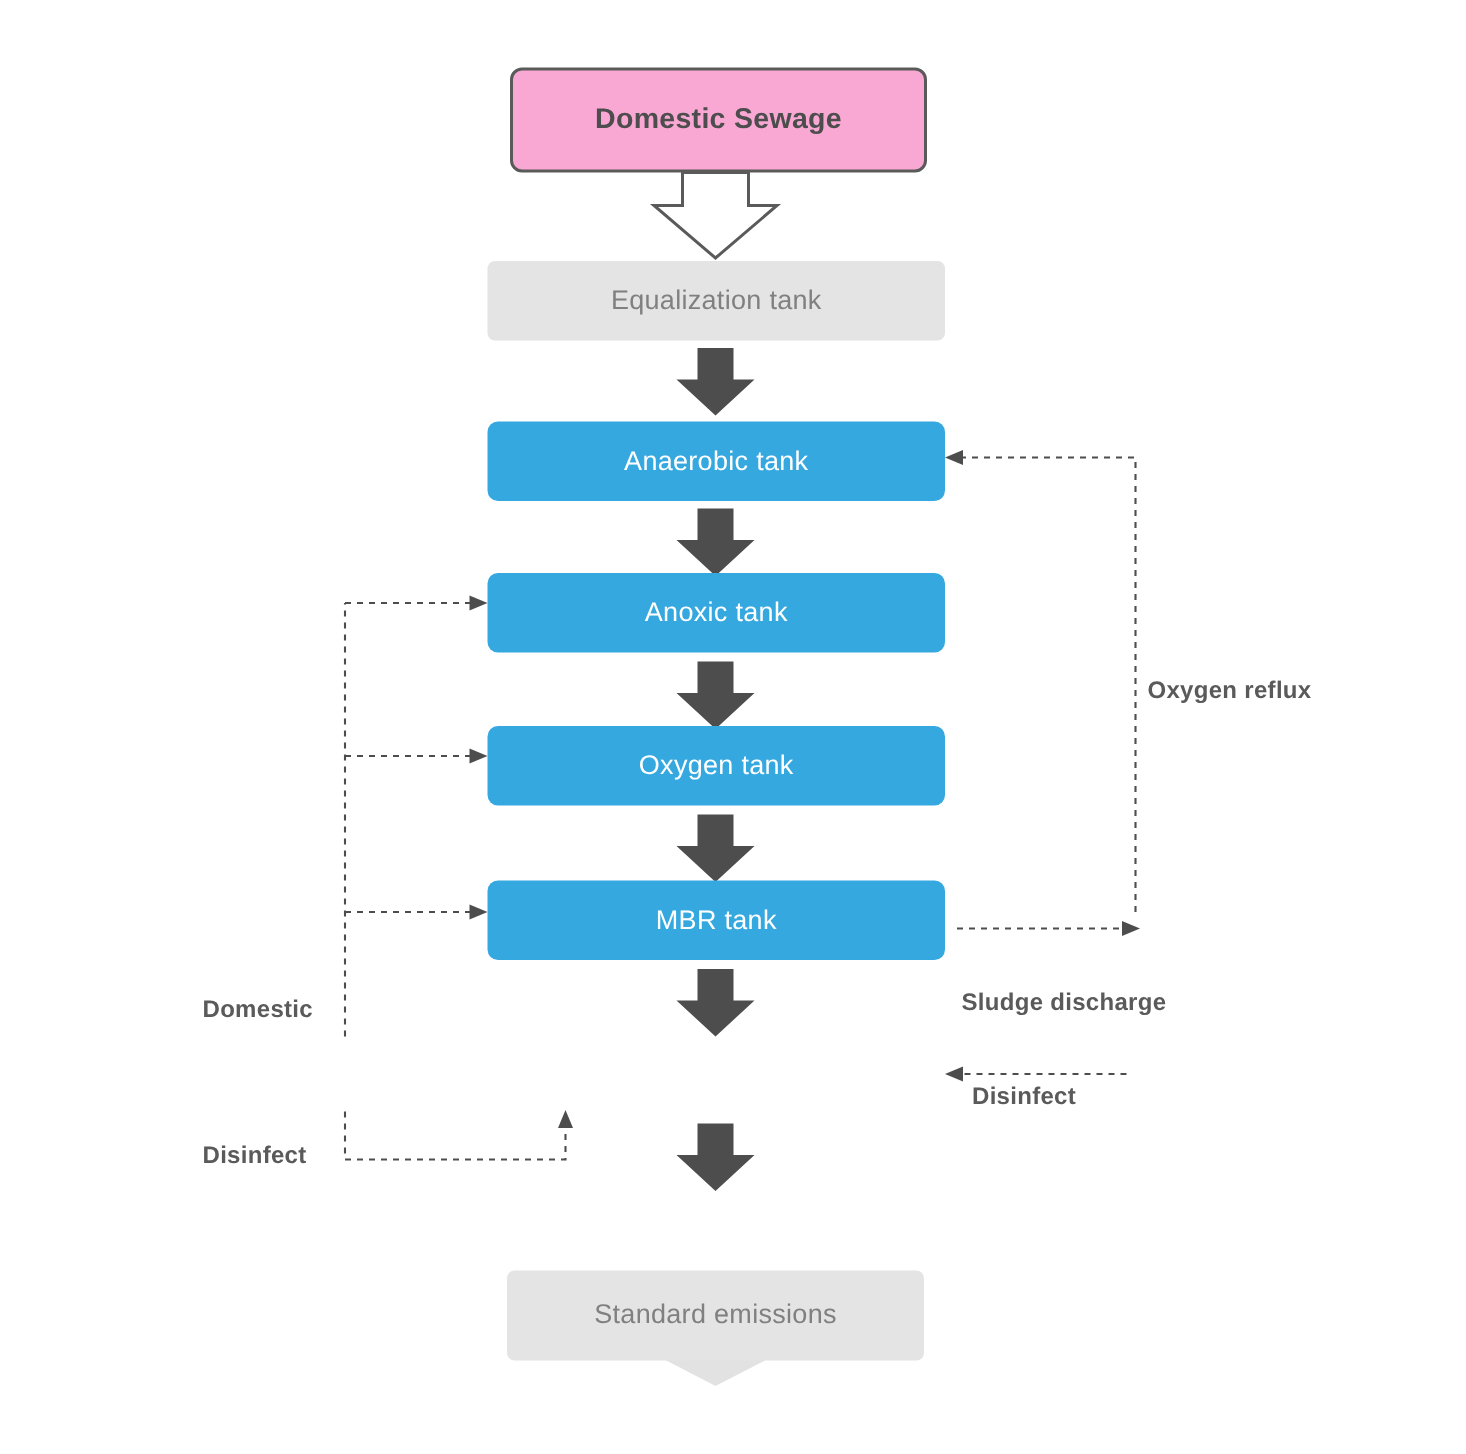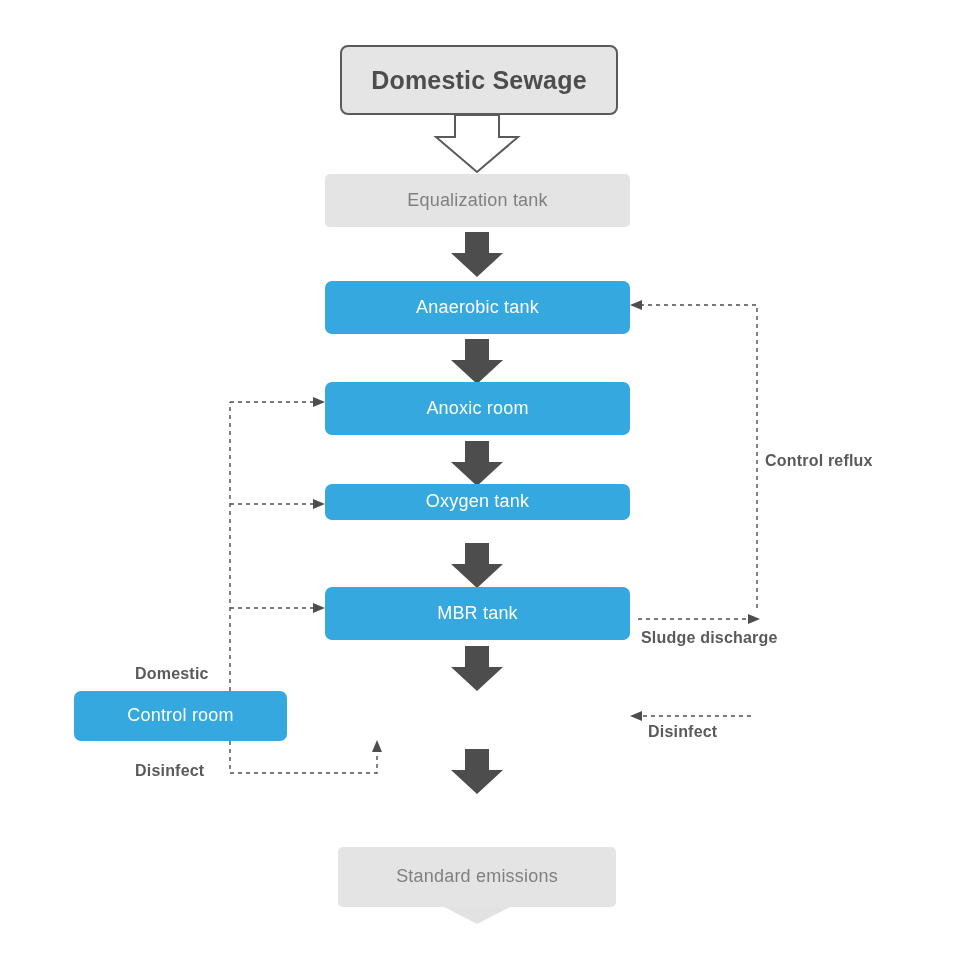--- a/index.html
+++ b/index.html
@@ -23,23 +23,23 @@
     display: flex;
     align-items: center;
     justify-content: center;
     text-align: center;
     line-height: 1.2;
   }
   
   .node-source {
     border: 2px solid #5a5a5a;
     border-radius: 8px;
-    background: #e5e5e5;
+    background: #f9a8d4;
     color: #4d4d4d;
-    font-size: 25px;
+    font-size: 19px;
     font-weight: bold;
     letter-spacing: 0.2px;
   }
   
   .node-grey {
     background: #e4e4e4;
     border-radius: 5px;
     color: #808080;
     font-size: 18px;
     font-weight: normal;
@@ -126,43 +126,40 @@
 
   <div class="node node-grey" style="left:325px; top:174px; width:305px; height:53px;">
     <span>Equalization tank</span>
   </div>
 
   <div class="node node-blue" style="left:325px; top:281px; width:305px; height:53px;">
     <span>Anaerobic tank</span>
   </div>
 
   <div class="node node-blue" style="left:325px; top:382px; width:305px; height:53px;">
-    <span>Anoxic room</span>
+    <span>Anoxic tank</span>
   </div>
 
-  <div class="node node-blue" style="left:325px; top:484px; width:305px; height:36px;">
+  <div class="node node-blue" style="left:325px; top:484px; width:305px; height:53px;">
     <span>Oxygen tank</span>
   </div>
 
   <div class="node node-blue" style="left:325px; top:587px; width:305px; height:53px;">
     <span>MBR tank</span>
   </div>
 
 
-  <div class="node node-blue" style="left:74px; top:691px; width:213px; height:50px;">
-    <span>Control room</span>
-  </div>
 
   <div class="node node-grey" style="left:338px; top:811px; width:278px; height:60px;margin-top:36px;">
     <span>Standard emissions</span>
   </div>
 
-  <div class="edge-label" style="left:765px; top:452px;">Control reflux</div>
+  <div class="edge-label" style="left:765px; top:452px;">Oxygen reflux</div>
 
-  <div class="edge-label" style="left:641px; top:629px;">Sludge discharge</div>
+  <div class="edge-label" style="left:641px; top:660px;">Sludge discharge</div>
 
   <div class="edge-label" style="left:135px; top:665px;">Domestic</div>
 
   <div class="edge-label" style="left:135px; top:762px;">Disinfect</div>
 
   <div class="edge-label" style="left:648px; top:723px;">Disinfect</div>
 
 </div>
 
 </body></html>

